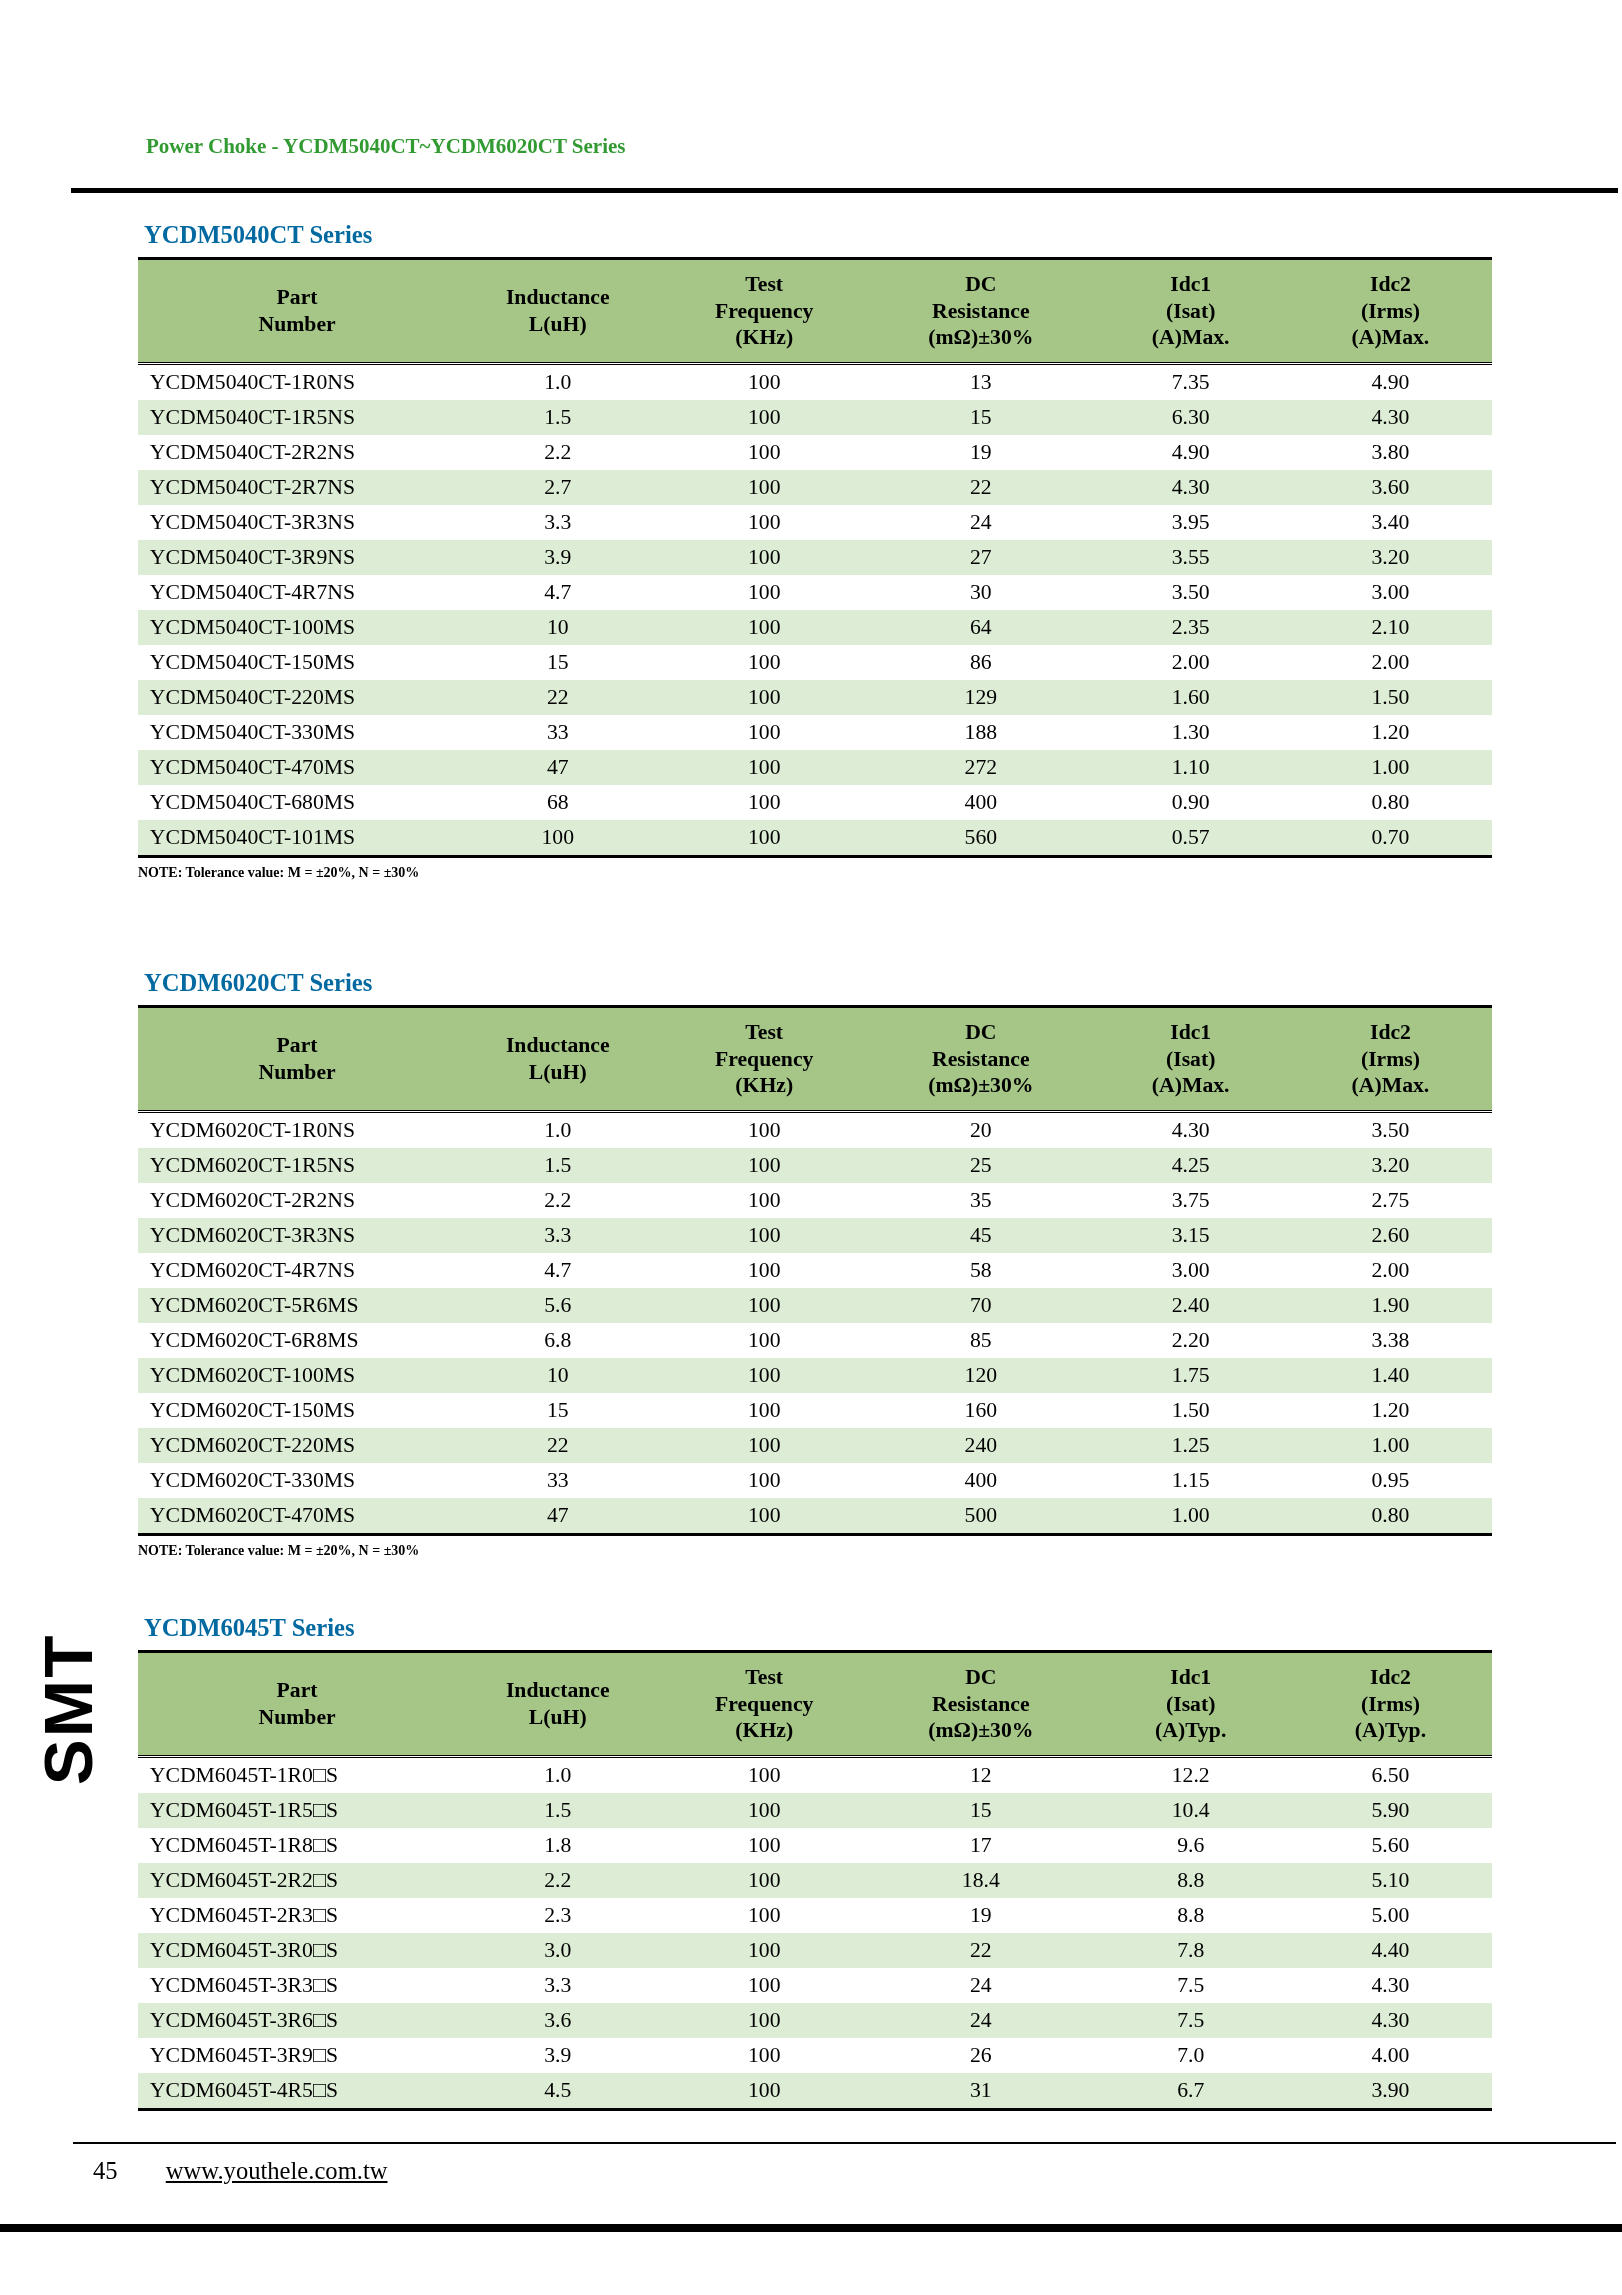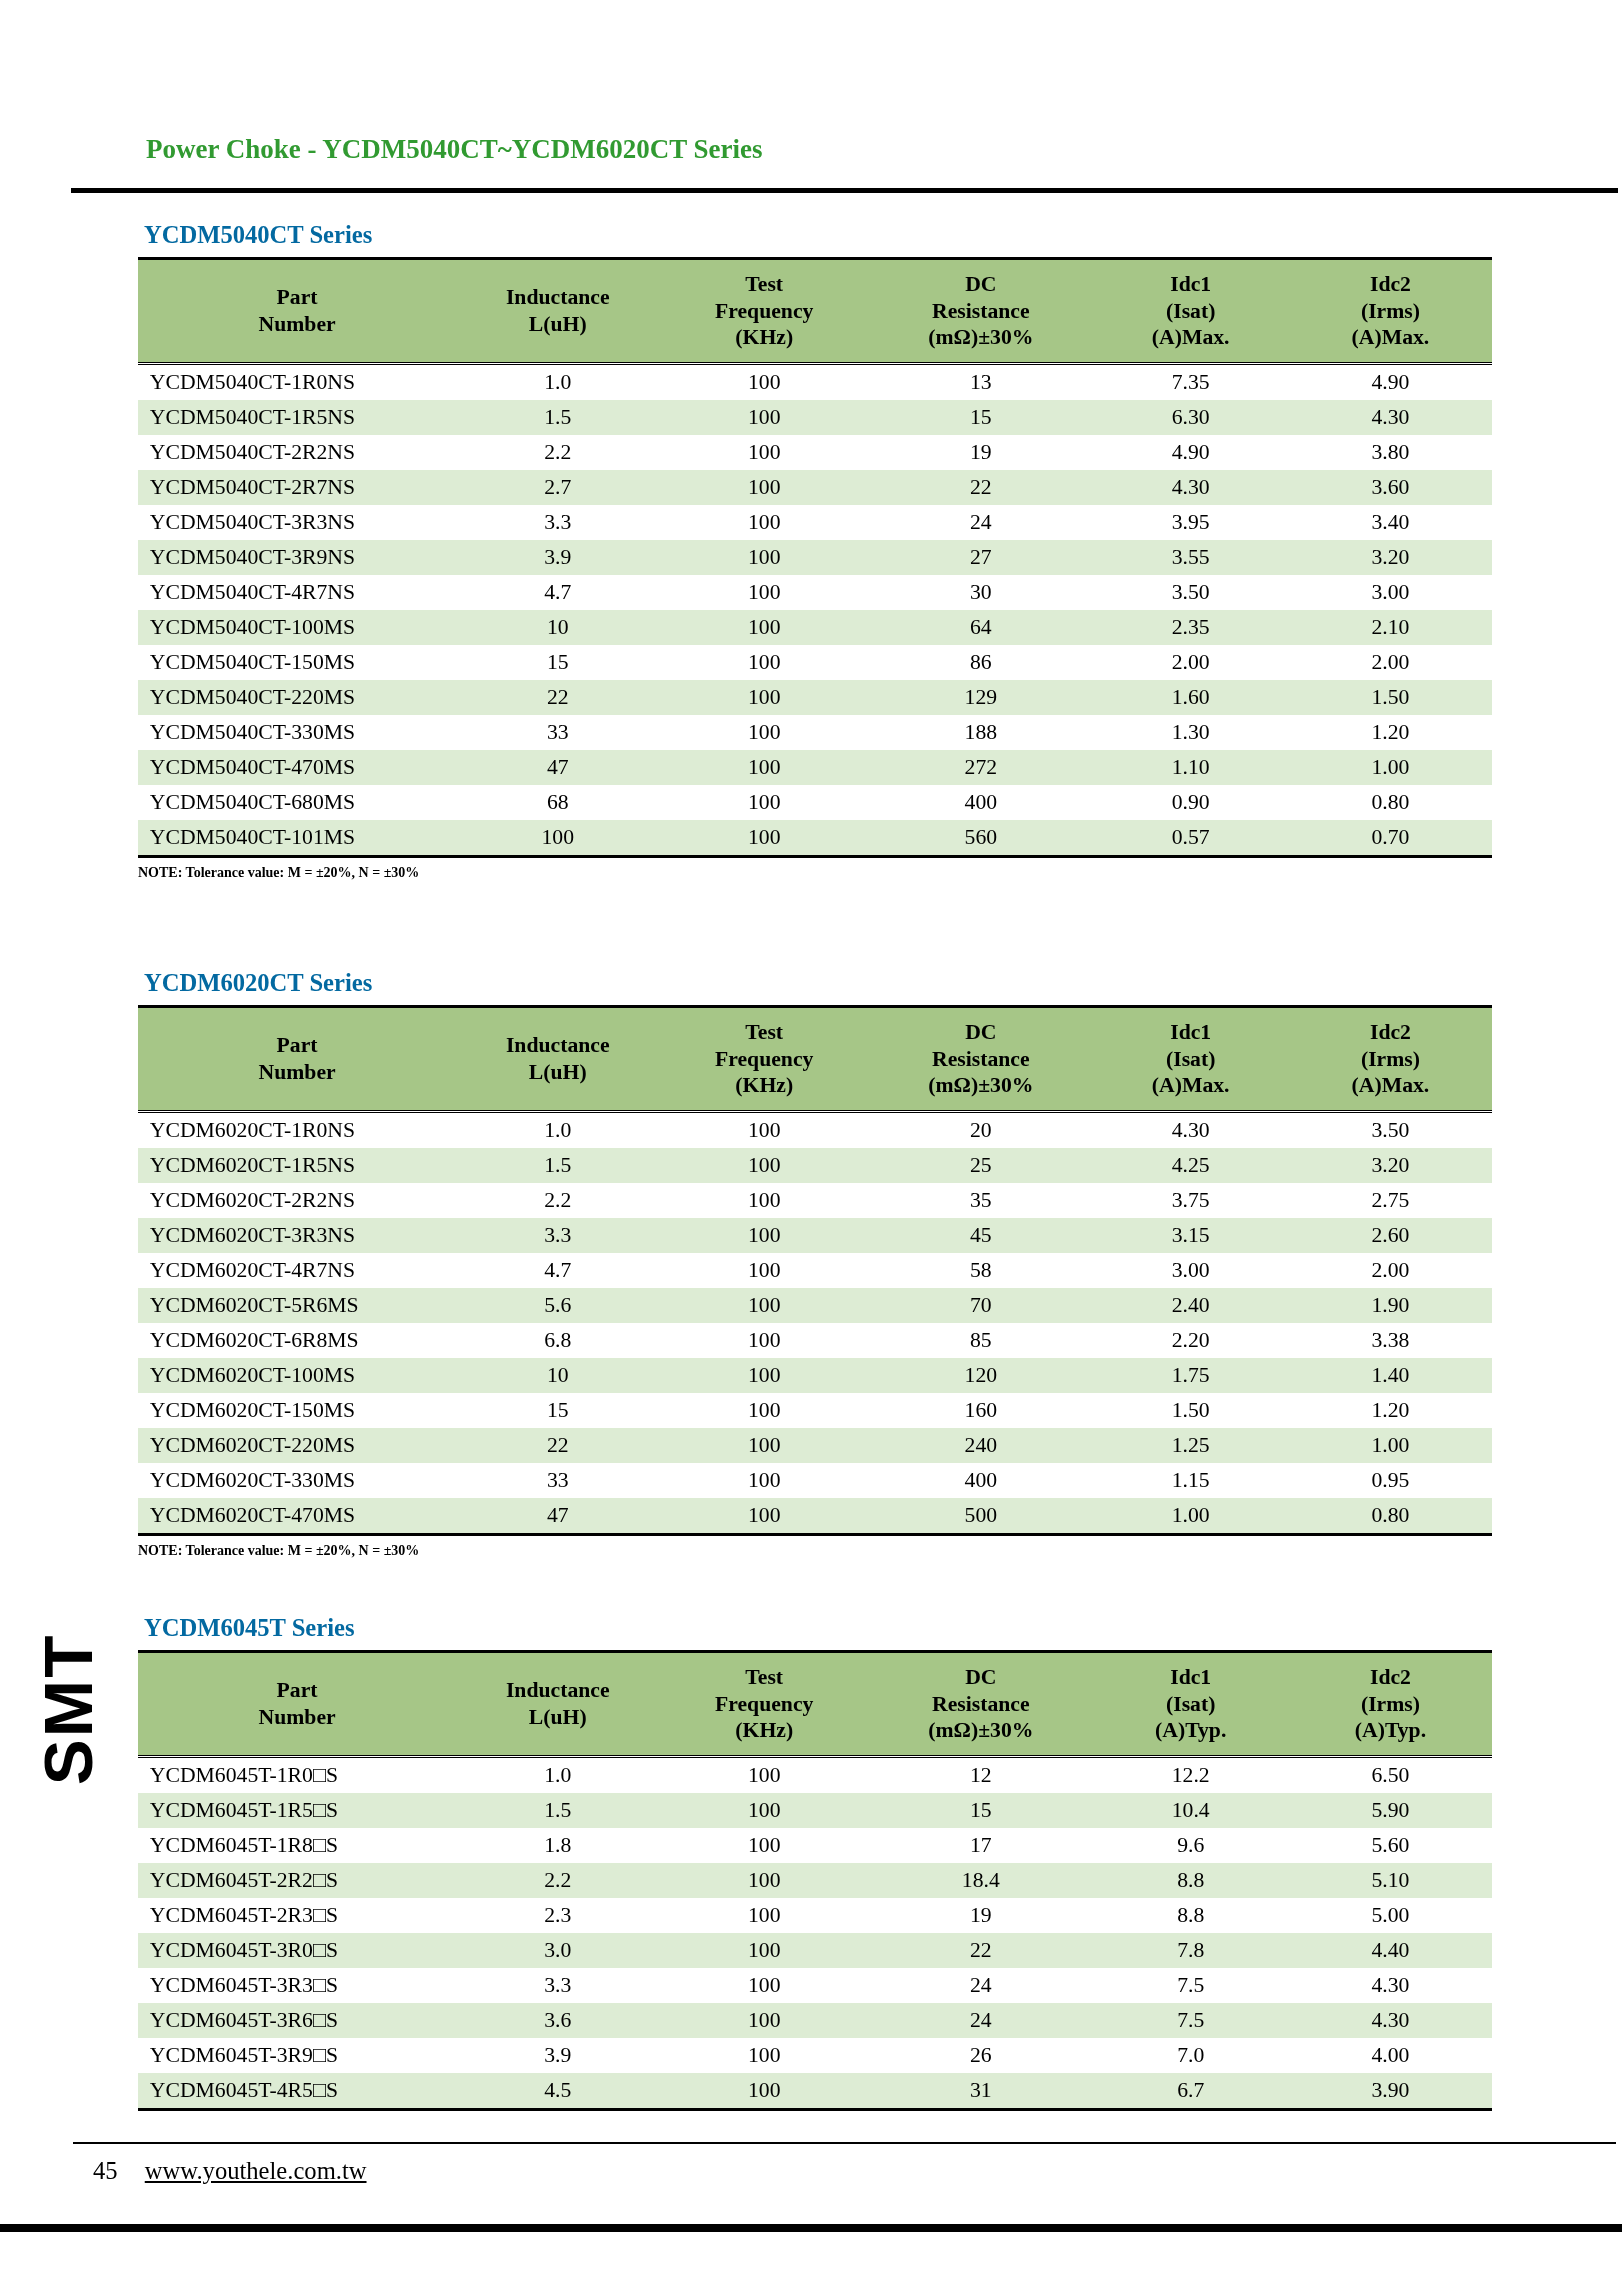--- a/index.html
+++ b/index.html
@@ -6,21 +6,21 @@
   .page{
     position:relative;
     width:1622px;height:2295px;
     background:#ffffff;
     font-family:"Liberation Serif","DejaVu Serif",serif;
     color:#000;
     overflow:hidden;
   }
   .page-title{
     position:absolute;left:146px;top:134px;margin:0;
-    font-size:27px;font-weight:bold;color:#319a31;
+    font-size:21px;font-weight:bold;color:#319a31;
     font-family:"Liberation Serif","DejaVu Serif",serif;
   }
   .title-rule{
     position:absolute;left:71px;top:187px;width:1547px;height:4.9px;
     background:#000;border-top:1px solid #fff;
   }
   .series{position:absolute;left:138px;width:1354px;}
   .series h2{
     margin:0 0 7.9px 5.9px;font-size:24.6px;font-weight:bold;color:#0369a1;
   }
@@ -51,21 +51,21 @@
     font-size:69px;font-weight:bold;letter-spacing:2px;
     text-align:center;line-height:79px;
   }
   .footer-rule{
     position:absolute;left:73px;top:2142px;width:1543px;height:2px;background:#000;
   }
   .footer{
     position:absolute;left:93px;top:2157px;font-size:24.6px;
   }
   .footer .pagenum{display:inline-block;}
-  .footer .site{display:inline-block;margin-left:21px;color:#000;}
+  .footer .site{display:inline-block;margin-left:42px;color:#000;}
   .bottom-rule{
     position:absolute;left:0;top:2224px;width:1622px;height:7.9px;background:#000;
   }
 </style>
 </head>
 <body>
 
 <div class="page">
 
   <div class="side-label">SMT</div>

